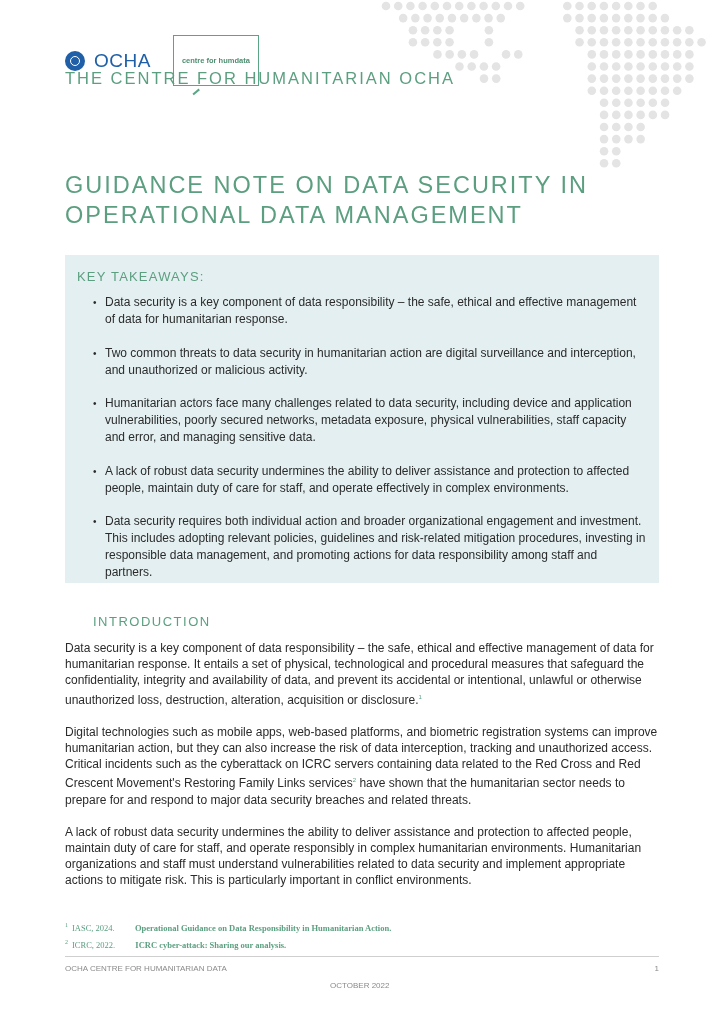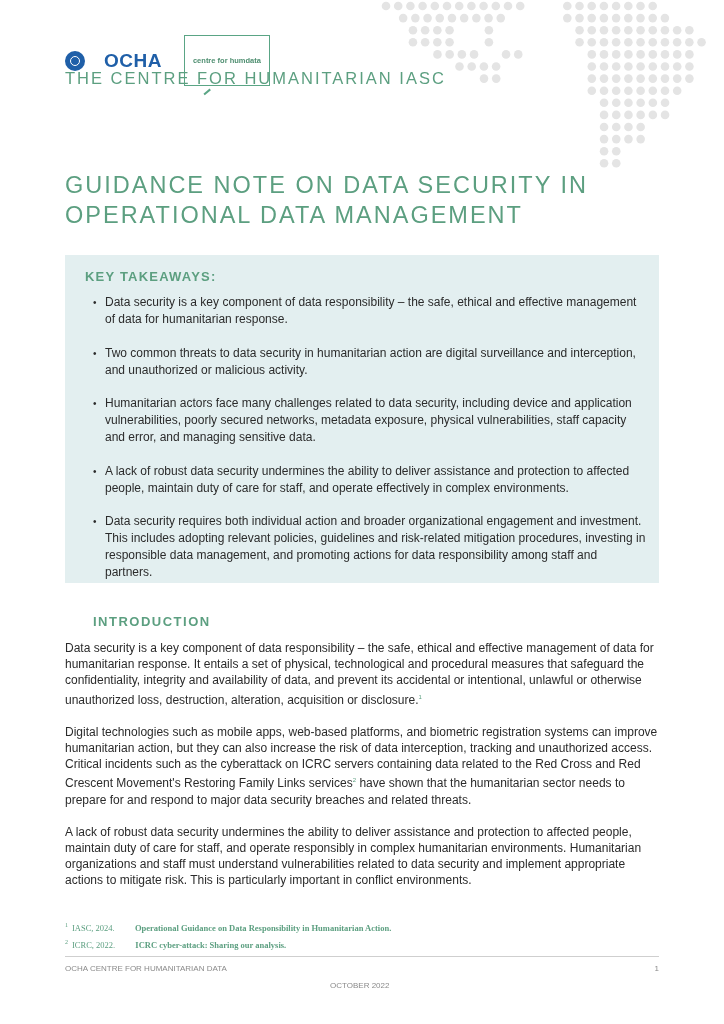--- a/index.html
+++ b/index.html
@@ -1,33 +1,33 @@
 <!DOCTYPE html>
 <html><head>
 <meta charset="utf-8">
 <style>
   html, body { margin:0; padding:0; }
   body { width:724px; height:1024px; background:#ffffff; position:relative; overflow:hidden;
          font-family: "Liberation Sans", sans-serif; color:#2b2b2b; }
   .dots { position:absolute; top:0; left:380px; width:344px; height:180px; }
   .logo-row { position:absolute; top:35px; left:65px; display:flex; align-items:center; gap:22px; }
-  .ocha { display:flex; align-items:center; gap:19px; color:#1f5fa8; font-weight:bold; font-size:19px; letter-spacing:0.5px; }
+  .ocha { display:flex; align-items:center; gap:9px; color:#1f5fa8; font-weight:normal; font-size:19px; letter-spacing:0.5px; }
   .un-emblem { width:20px; height:20px; border-radius:50%; background:#1f5fa8; position:relative; }
   .un-emblem::after { content:""; position:absolute; left:5px; top:5px; width:10px; height:10px; border-radius:50%; border:1px solid #fff; box-sizing:border-box; }
   .humdata { border:1.5px solid #5aa585; color:#4e8e70; font-size:7.5px; padding:20px 8px; position:relative; font-weight:bold; }
   .humdata::after { content:""; position:absolute; left:18px; bottom:-7px; width:8px; height:1.5px; background:#5aa585; transform:rotate(-40deg); }
   .centre-title { position:absolute; top:69px; left:65px; color:#5c9f80; font-size:16.5px; letter-spacing:2px; }
   .series { position:absolute; top:122px; left:65px; color:#5c9f80; font-size:13.5px; letter-spacing:1.3px; line-height:22px; }
   .main-title { position:absolute; top:170px; left:65px; color:#5c9f80; font-size:23.5px; font-weight:normal; letter-spacing:2px; line-height:30px; margin:0; }
   .takeaways { position:absolute; top:255px; left:65px; width:594px; height:328px; background:#e3eff0; box-sizing:border-box; padding:14px 12px 0 12px; }
-  .takeaways h2 { margin:0 0 10px 8px; color:#5c9f80; font-size:13px; letter-spacing:1.2px; font-weight:bold; }
+  .takeaways h2 { margin:0 0 10px 0; color:#5c9f80; font-size:13px; letter-spacing:1.2px; font-weight:normal; }
   .takeaways ul { margin:0; padding:0 0 0 16px; list-style:none; }
   .takeaways li { position:relative; padding-left:12px; font-size:12px; line-height:17px; margin-bottom:16.5px; color:#2b2b2b; }
   .takeaways li::before { content:"•"; position:absolute; left:0; top:0; font-size:10px; }
-  .intro-h { position:absolute; top:614px; left:65px; margin:0; color:#5c9f80; font-size:13px; letter-spacing:1.5px; font-weight:bold;padding-left:28px; }
+  .intro-h { position:absolute; top:614px; left:65px; margin:0; color:#5c9f80; font-size:13px; letter-spacing:1.5px; font-weight:normal;padding-left:28px; }
   .intro { position:absolute; top:640px; left:65px; width:600px; font-size:12px; line-height:16.2px; }
   .intro p { margin:0 0 16px 0; }
   sup { font-size:6px; color:#5c9f80; }
   .footnotes { position:absolute; top:918px; left:65px; font-family:"Liberation Serif", serif; font-size:8.5px; color:#5c9f80; line-height:14px; }
   .footnotes .fn-num { font-size:6px; vertical-align:super; margin-right:4px; }
   .footnotes b { font-weight:bold;margin-left:18px; }
   .rule { position:absolute; top:956px; left:65px; width:594px; height:1px; background:#cfcfcf; }
   .footer { position:absolute; top:964px; left:65px; width:594px; font-size:8px; color:#8a8a8a; display:flex; }
   .footer .org { width:265px; }
   .footer .date { flex:1;margin-top:17px; }
@@ -186,21 +186,21 @@
 <div class="logo-row">
   <div class="ocha">
     <span class="un-emblem"></span>
     <span>OCHA</span>
   </div>
   <div class="humdata">
     <span>centre for humdata</span>
   </div>
 </div>
 
-<div class="centre-title">THE CENTRE FOR HUMANITARIAN IASC</div>
+<div class="centre-title">THE CENTRE FOR HUMANITARIAN OCHA</div>
 
 <div class="series">
 </div>
 
 <h1 class="main-title">
   <div>GUIDANCE NOTE ON DATA SECURITY IN</div>
   <div>OPERATIONAL DATA MANAGEMENT</div>
 </h1>
 
 <section class="takeaways">

